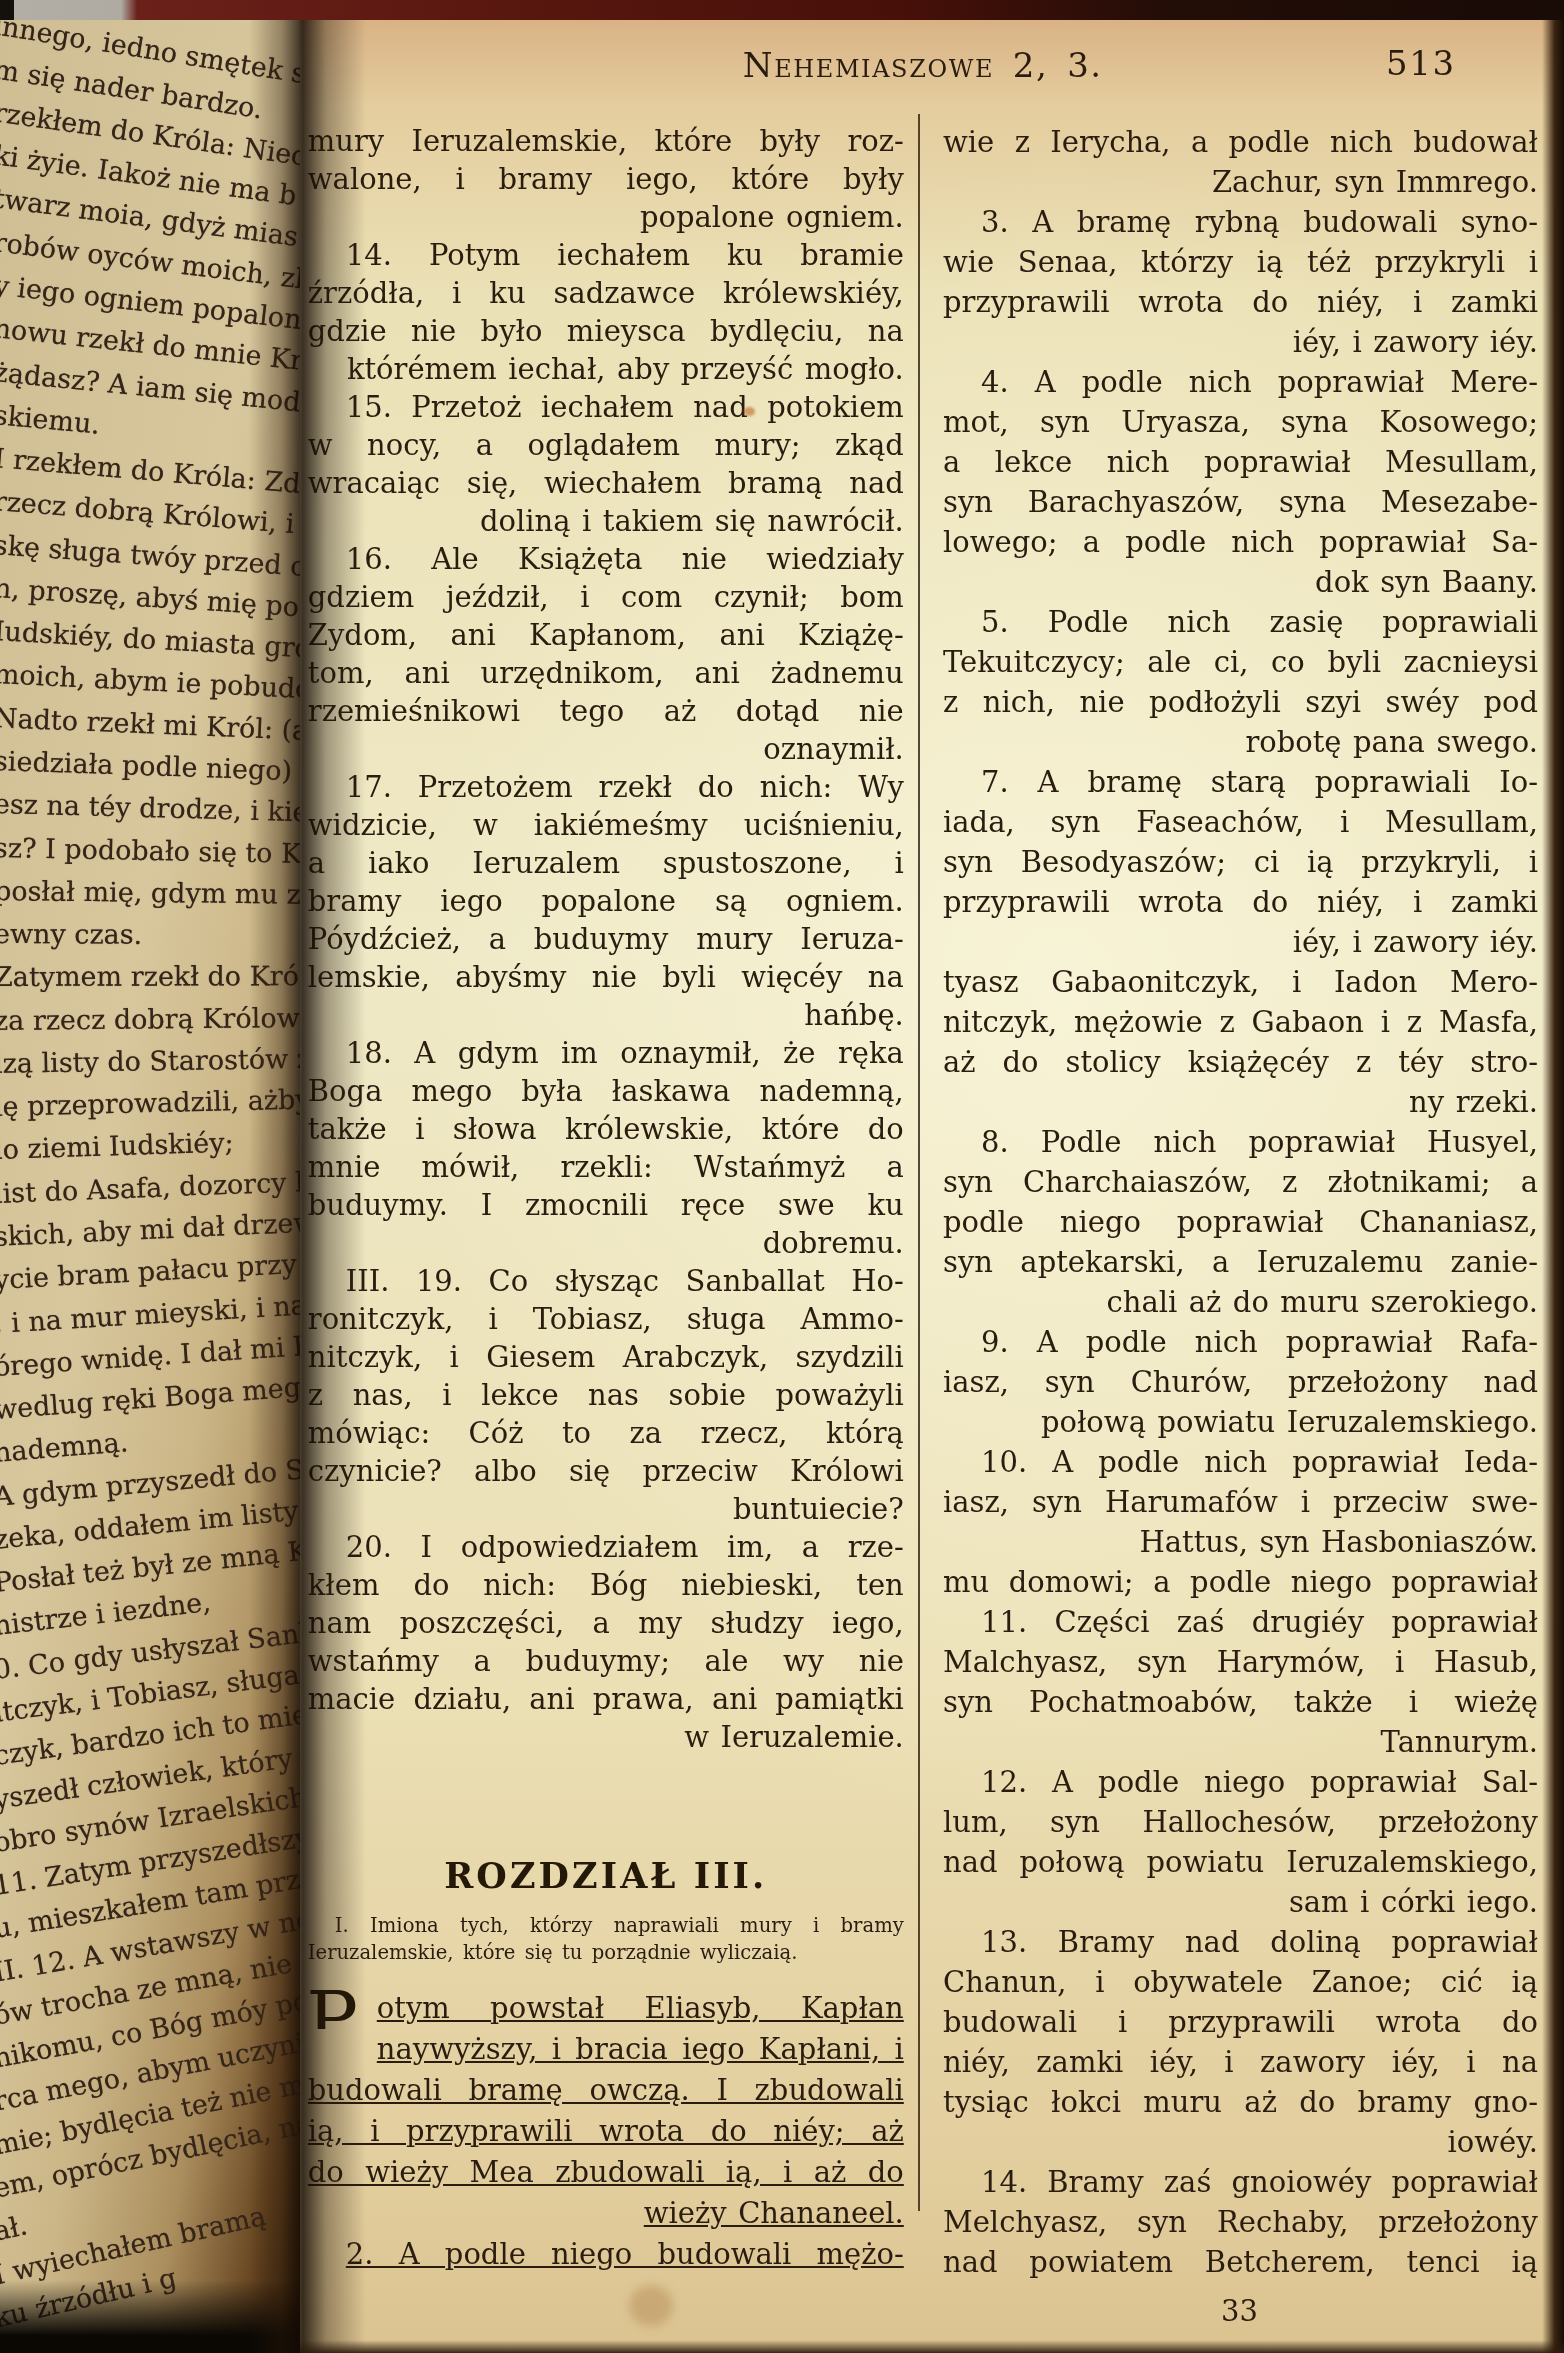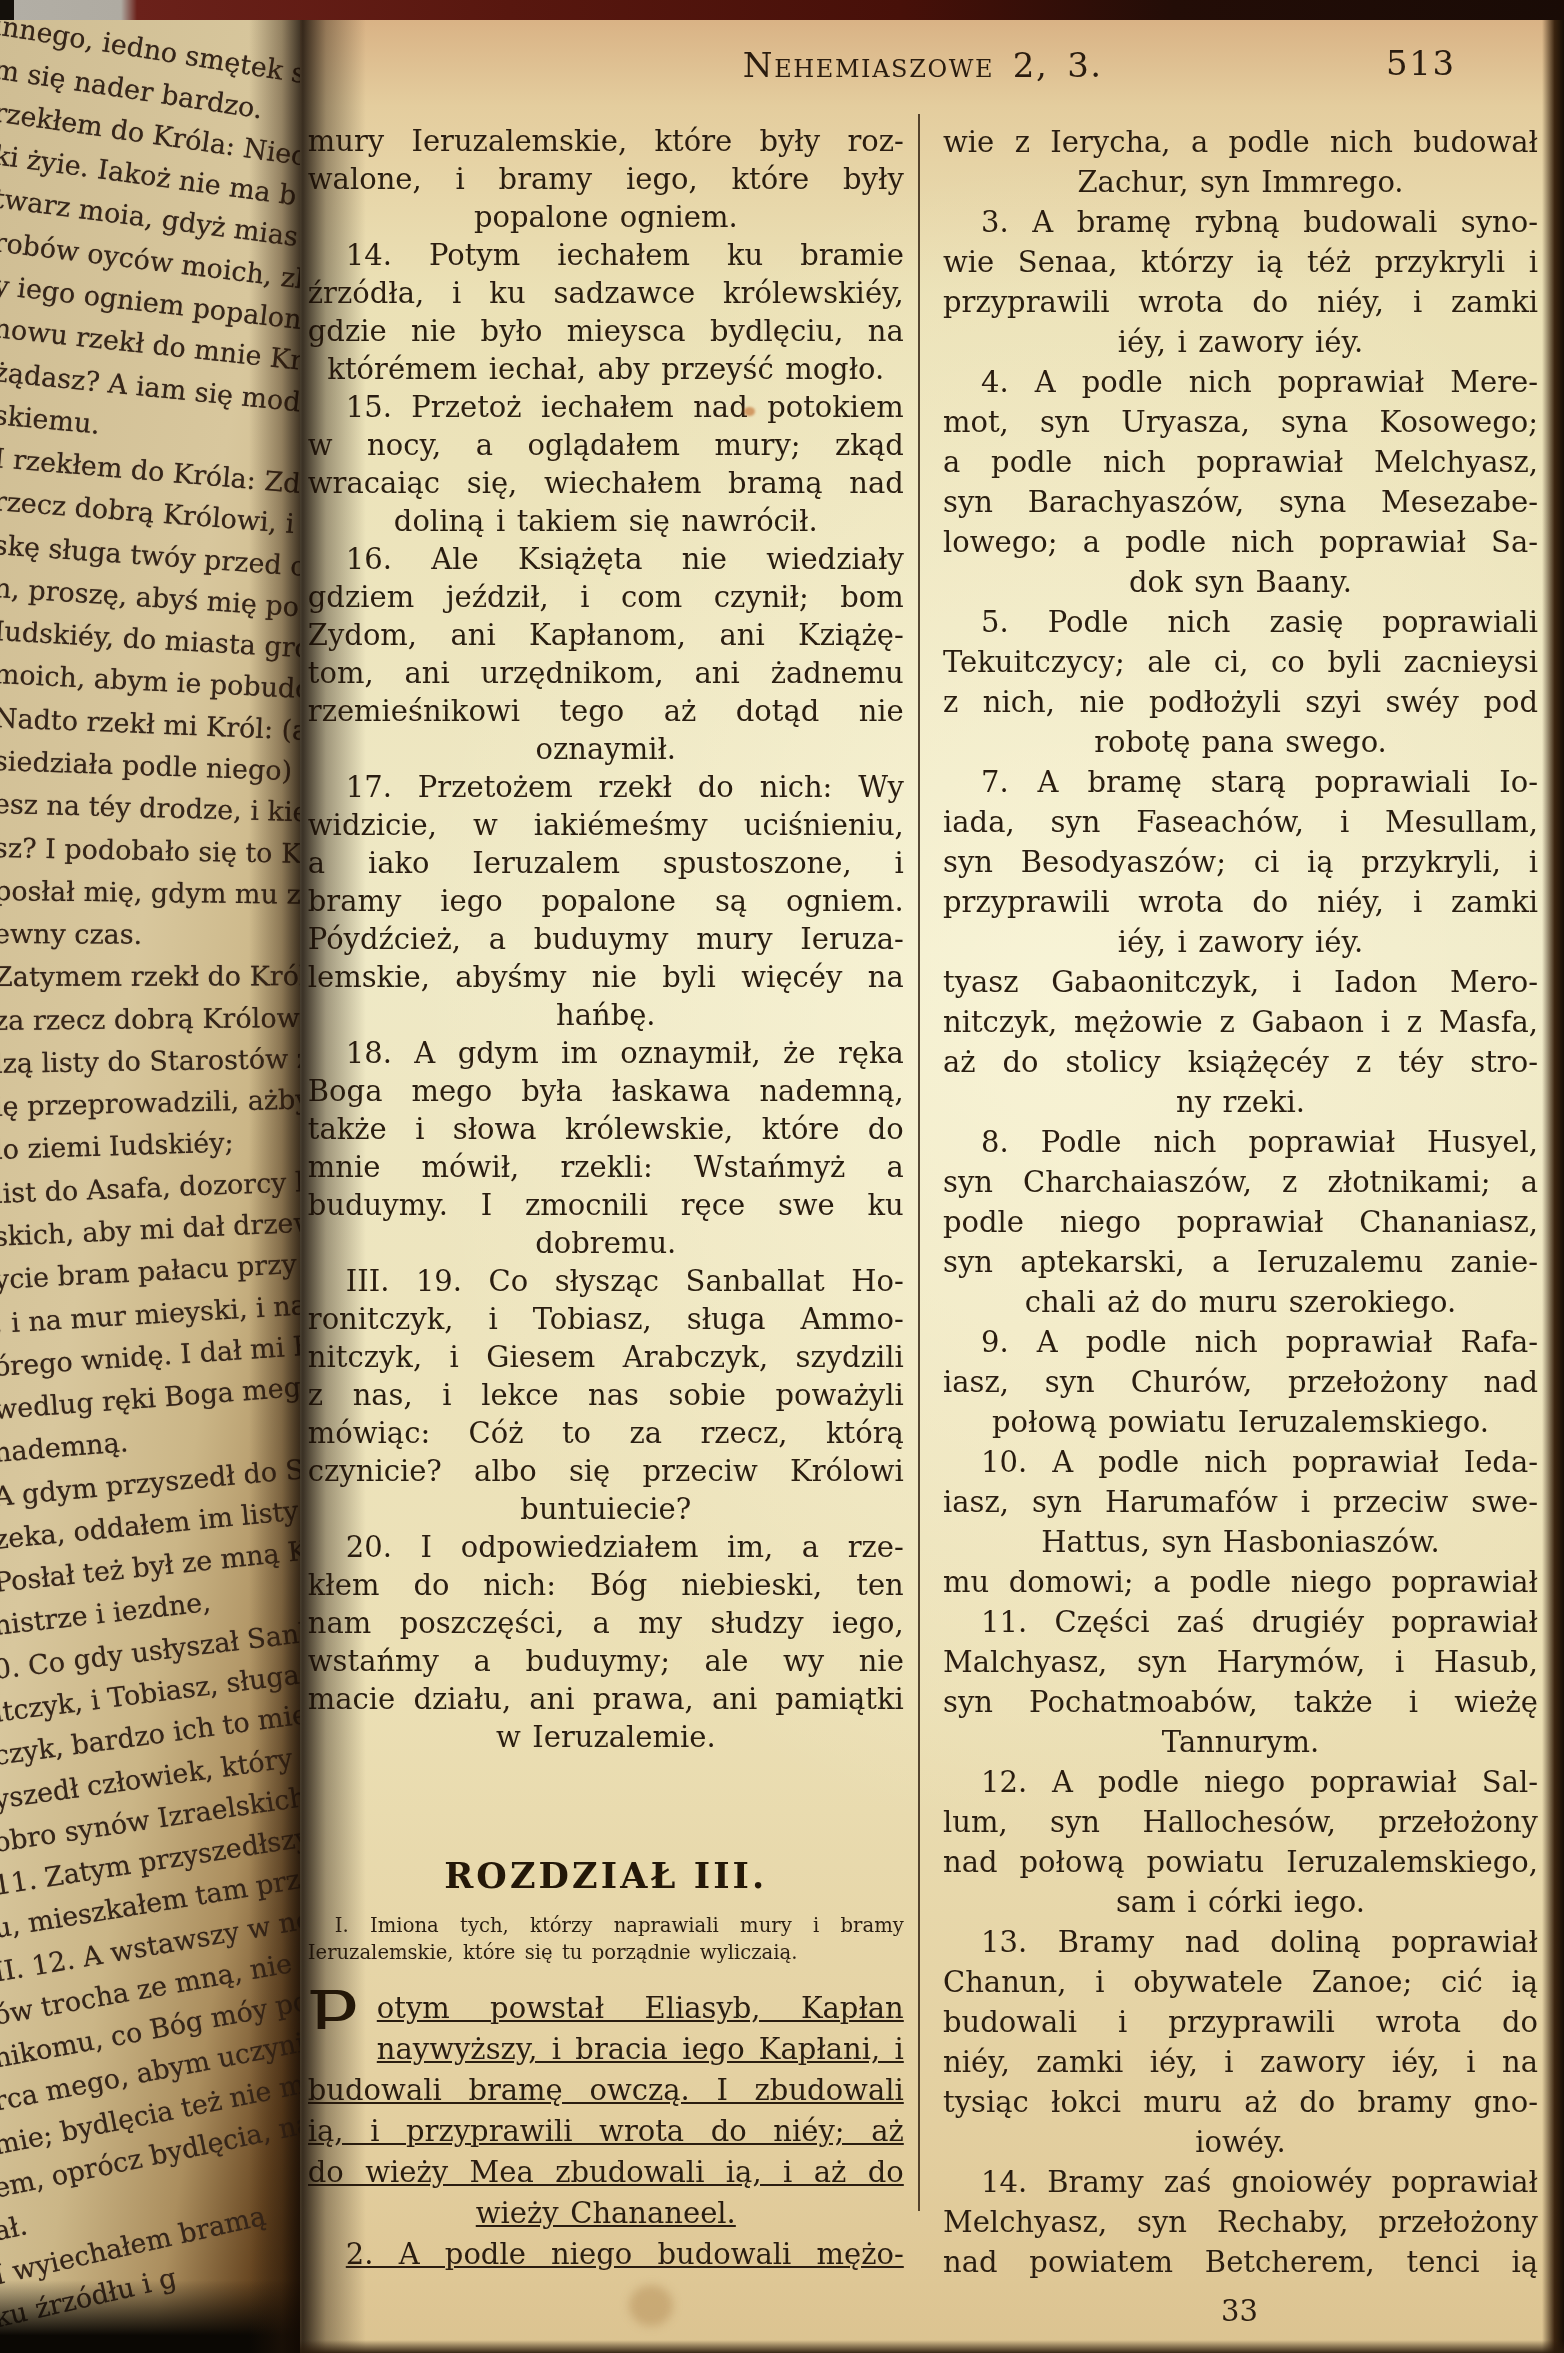--- a/index.html
+++ b/index.html
@@ -36,21 +36,21 @@
   .page-number{position:absolute;top:31px;left:1086px;font-size:34px;letter-spacing:1.6px;color:#2a1c0f;}
 
   
   .col{position:absolute;top:110px;}
   #col-left{left:7.8px;width:596px;}
   #col-right{left:643px;width:595px;}
   .tl{text-align:justify;overflow:hidden;font-size:29px;word-spacing:2.3px;}
   #col-left .tl{height:38px;line-height:38px;}
   #col-right .tl{height:40px;line-height:40px;}
   .tl:not(.end)::after{content:"";display:inline-block;width:100%;height:0;}
-  .tl.end{text-align:center;}
+  .tl.end{text-align:right;}
   .ind{padding-left:38px;}
   .lh53{height:41px !important;line-height:41px !important;text-decoration:underline;}
   .dc-pad{padding-left:69px;position:relative;}
   .dropcap{position:absolute;left:-1.6px;top:-7px;font-size:77px;line-height:77px;color:#241808;}
 
   .chapter-heading{margin-top:97px;height:45px;line-height:45px;text-align:center;
     font-size:35px;font-weight:bold;letter-spacing:3.1px;color:#241808;}
   .summary{font-size:19.6px;height:27px;line-height:27px;text-align:justify;overflow:hidden;word-spacing:3.1px;}
   .summary:not(.end)::after{content:"";display:inline-block;width:100%;height:0;}
   .summary.end{text-align:left;margin-bottom:22px;}
@@ -191,21 +191,21 @@
     <div id="col-rule"></div>
     <div id="col-right" class="col">
         <div class="tl">wie z Ierycha, a podle nich budował</div>
         <div class="tl end">Zachur, syn Immrego.</div>
         <div class="tl ind">3. A bramę rybną budowali syno-</div>
         <div class="tl">wie Senaa, którzy ią téż przykryli i</div>
         <div class="tl">przyprawili wrota do niéy, i zamki</div>
         <div class="tl end">iéy, i zawory iéy.</div>
         <div class="tl ind">4. A podle nich poprawiał Mere-</div>
         <div class="tl">mot, syn Uryasza, syna Kosowego;</div>
-        <div class="tl">a podle nich poprawiał Melchyasz,</div>
+        <div class="tl">a lekce nich poprawiał Mesullam,</div>
         <div class="tl">syn Barachyaszów, syna Mesezabe-</div>
         <div class="tl">lowego; a podle nich poprawiał Sa-</div>
         <div class="tl end">dok syn Baany.</div>
         <div class="tl ind">5. Podle nich zasię poprawiali</div>
         <div class="tl">Tekuitczycy; ale ci, co byli zacnieysi</div>
         <div class="tl">z nich, nie podłożyli szyi swéy pod</div>
         <div class="tl end">robotę pana swego.</div>
         <div class="tl ind">7. A bramę starą poprawiali Io-</div>
         <div class="tl">iada, syn Faseachów, i Mesullam,</div>
         <div class="tl">syn Besodyaszów; ci ią przykryli, i</div>

